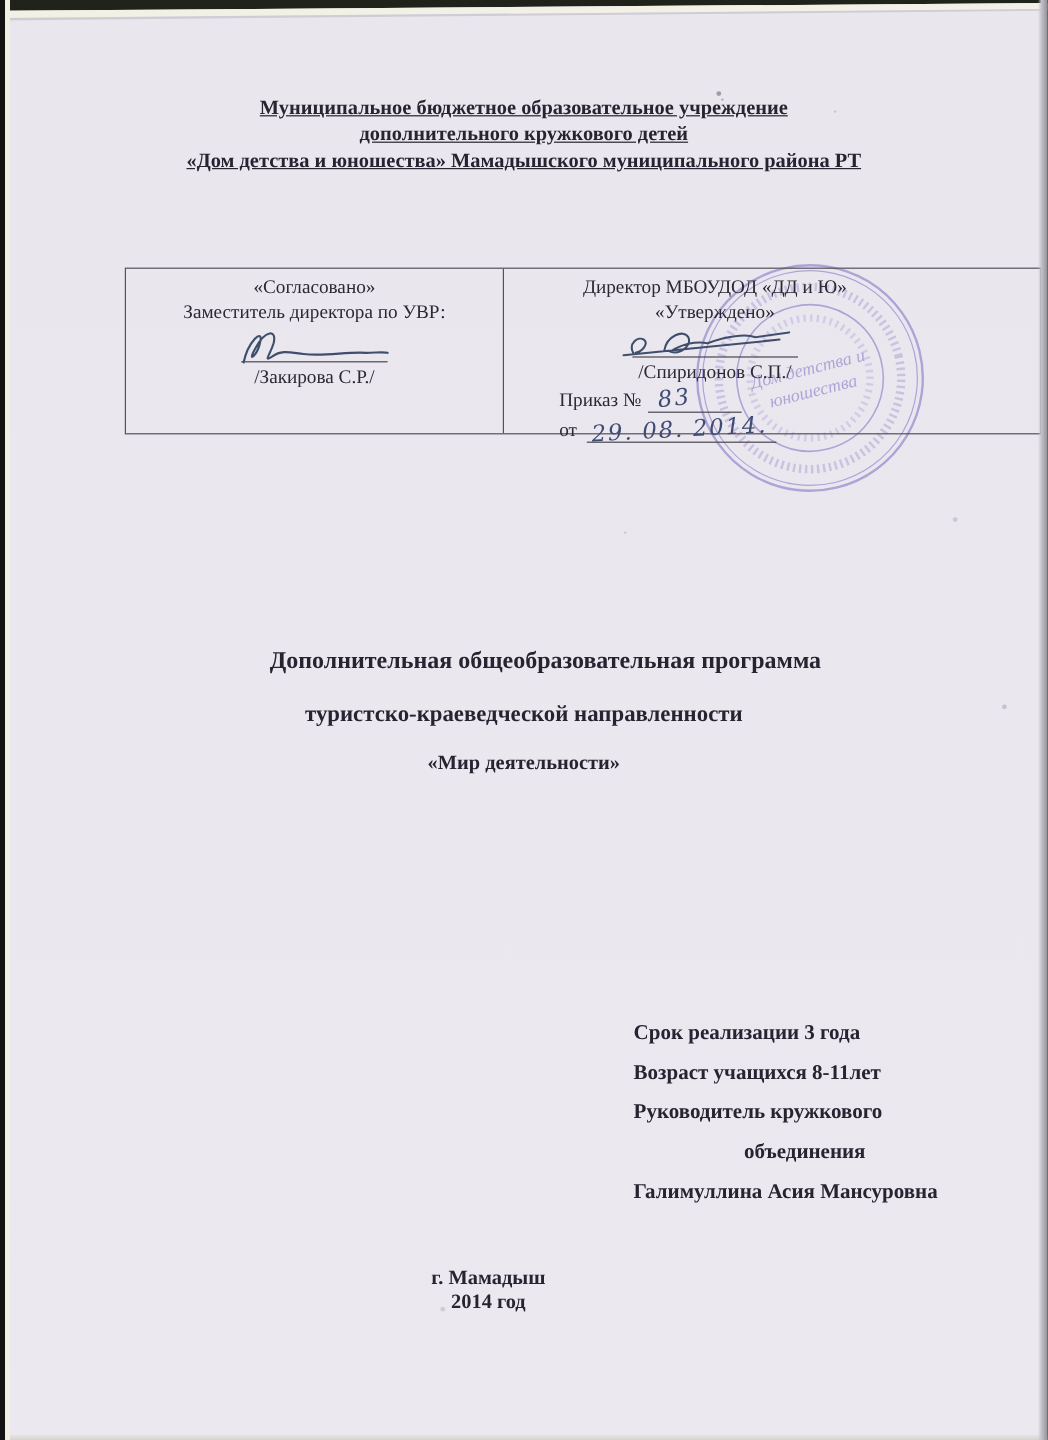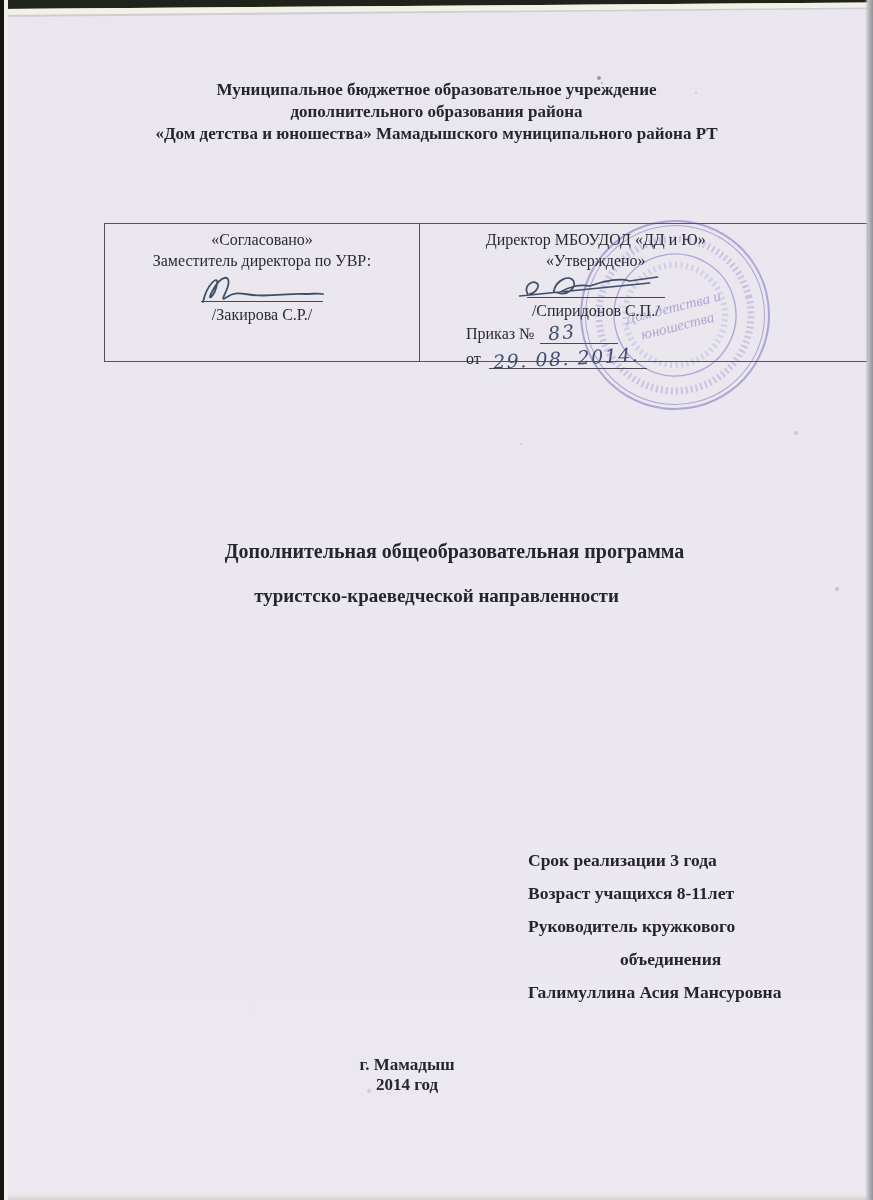--- a/index.html
+++ b/index.html
@@ -29,21 +29,21 @@
       695px 92px 0 0 rgba(110,105,120,.28),
       836px 588px 0 1px rgba(120,110,130,.30),
       795px 432px 0 1px rgba(130,120,150,.28),
       520px 443px 0 0 rgba(120,115,125,.25),
       368px 1090px 0 1px rgba(150,145,140,.30),
       430px 1210px 0 0 rgba(120,115,125,.25);
   }
 
   
   .header { position:absolute; left:0; top:79px; width:100%; text-align:center;
-    font-weight:bold; font-size:17px; line-height:22px; color:#262430; z-index:2; }
+    font-weight:bold; font-size:17px; line-height:22px; color:#262430; z-index:2;text-decoration:underline; }
 
   
   .approval { position:absolute; left:104px; top:223px; width:764px; height:139px;
     border:1.5px solid #55525b; display:flex; z-index:3; background:transparent; }
   .approval .cell { position:relative; height:100%; font-size:16px; line-height:21px; color:#2b2933; }
   .cell-left  { width:315px; border-right:1.5px solid #55525b; text-align:center; padding-top:5px; }
   .cell-right { width:351.5px; text-align:center; padding-top:5px; }
 
   .sig-area { position:relative; height:32px; margin-top:1px; }
   .sig-line { position:absolute; left:50%; transform:translateX(-50%); bottom:2px;
@@ -92,21 +92,21 @@
     <polygon points="0,9 873,2.5 873,7.5 0,15" fill="#f3f1e6"></polygon>
     <polygon points="0,15 873,7.5 873,9 0,17" fill="#cfccd4"></polygon>
   </svg>
   <div class="edge-left"></div>
   <div class="edge-right"></div>
   <div class="edge-bottom"></div>
   <div class="specks"></div>
 
   <div class="header">
     <div>Муниципальное бюджетное образовательное учреждение</div>
-    <div>дополнительного образования района</div>
+    <div>дополнительного кружкового детей</div>
     <div>«Дом детства и юношества» Мамадышского муниципального района РТ</div>
   </div>
 
   <svg class="stamp" viewBox="0 0 198 198">
     <g fill="none" stroke="#8a7cc8">
       <circle cx="99" cy="99" r="94" stroke-width="2"></circle>
       <circle cx="99" cy="99" r="89.5" stroke-width="1"></circle>
       <circle cx="99" cy="99" r="61" stroke-width="1.3"></circle>
 
       <circle cx="99" cy="99" r="76" stroke-width="7" stroke-dasharray="2 3" opacity="0.55"></circle>
@@ -146,20 +146,21 @@
       </div>
       <div class="order-row">
         <span class="order-label">от</span><span class="hand-slot date"><span class="hand date">29. 08. 2014.</span></span>
       </div>
     </div>
   </div>
 
   <div class="doc-title">
     <div class="t1">Дополнительная общеобразовательная программа</div>
     <div class="t2">туристско-краеведческой направленности</div>
+    <div class="t3">«Мир деятельности»</div>
   </div>
 
   <div class="info">
     <div>Срок реализации 3 года</div>
     <div>Возраст учащихся 8-11лет</div>
     <div>Руководитель кружкового</div>
     <div class="indent">объединения</div>
     <div>Галимуллина Асия Мансуровна</div>
   </div>
 

